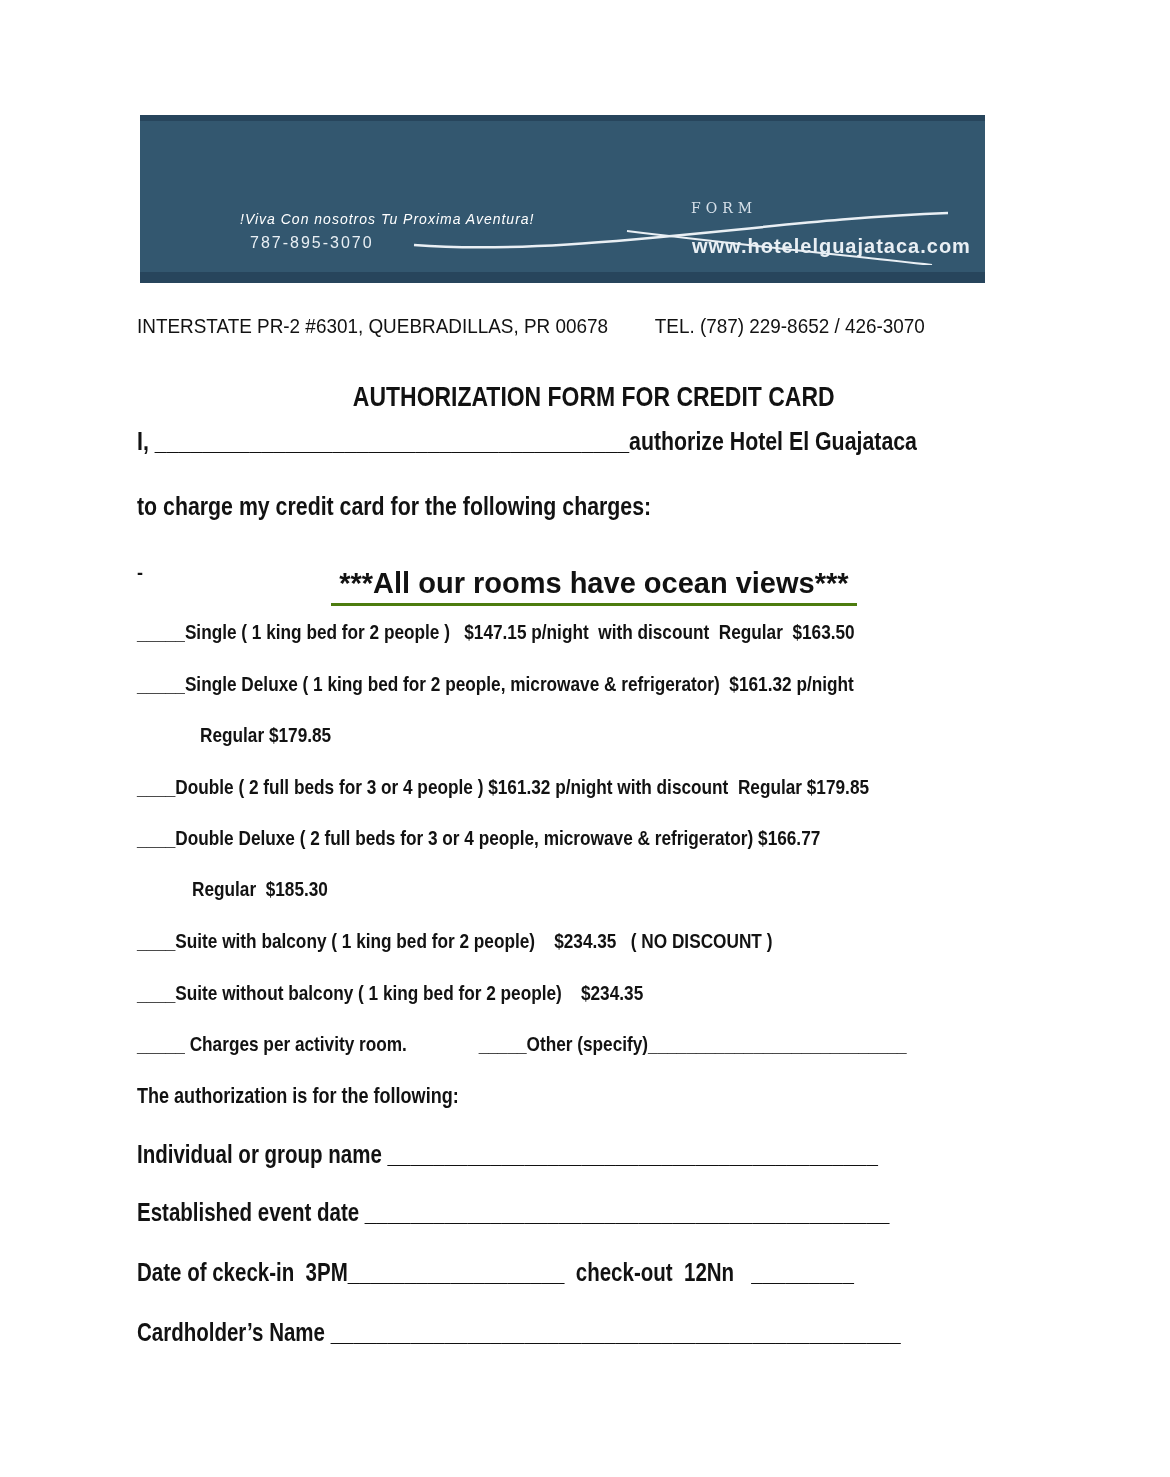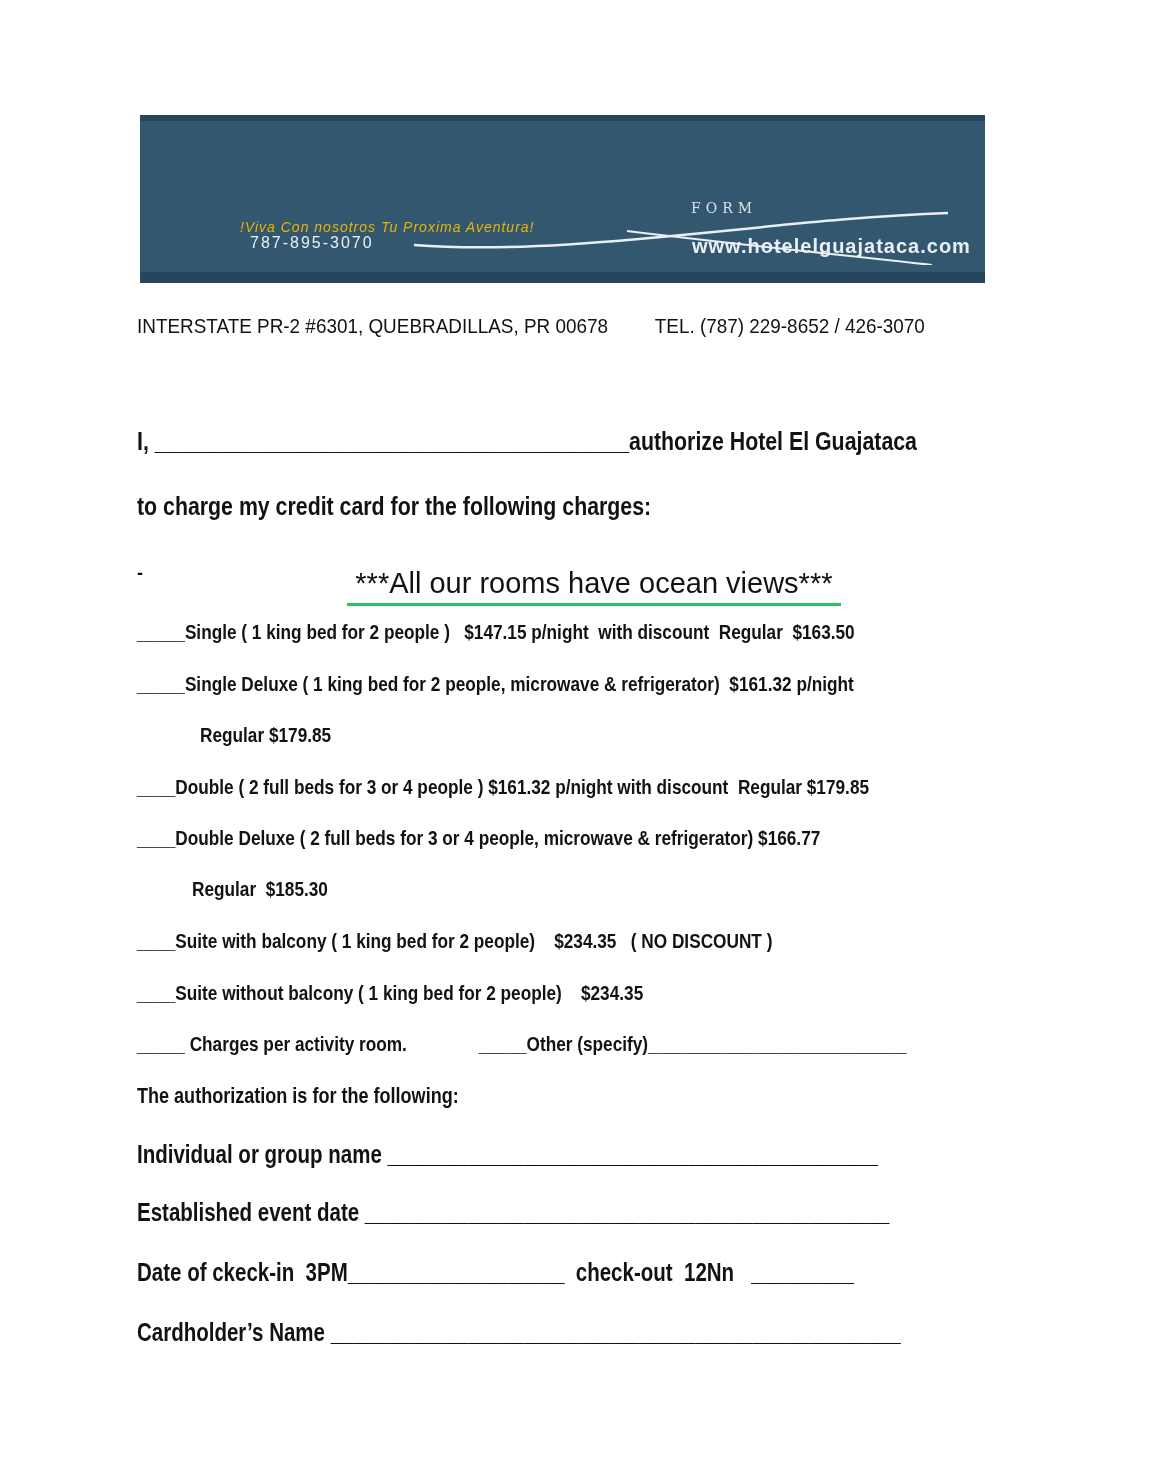--- a/index.html
+++ b/index.html
@@ -19,41 +19,41 @@
     position:absolute;left:0;top:33px;width:100%;text-align:center;
     font-family:"DejaVu Serif",serif;font-style:italic;font-size:66px;line-height:1;
     color:#f4f8fb;letter-spacing:4px;white-space:pre;
   }
   .brand-hotel{
     position:absolute;left:551px;top:85px;color:#d7e1ea;
     font-family:"DejaVu Serif",serif;font-size:14px;letter-spacing:5px;white-space:pre;
   }
   .swoosh{position:absolute;left:272px;top:90px;width:540px;height:60px;}
   .tagline{
-    position:absolute;left:100px;top:104px;color:#eab308;font-style:italic;
+    position:absolute;left:100px;top:96px;color:#ffffff;font-style:italic;
     font-size:14px;letter-spacing:1px;white-space:pre;
   }
   .banner-phone{
     position:absolute;left:110px;top:119px;color:#e9eff4;font-weight:normal;
     font-size:16px;letter-spacing:2px;white-space:pre;
   }
   .banner-website{
     position:absolute;left:552px;top:120px;color:#e9eff4;font-weight:bold;
     font-size:20px;letter-spacing:1px;white-space:pre;
   }
 
   
   .contact{left:137px;top:314px;display:flex;gap:52px;font-size:21px;font-weight:400;}
 
   
   .title-row{left:0;top:363px;width:1170px;text-align:center;}
   .title-inner{display:inline-block;font-size:28px;font-weight:bold;transform:scaleX(0.82);transform-origin:50% 0;white-space:pre;}
   .intro{left:137px;font-size:26px;font-weight:bold;}
   .ocean-row{left:0;top:549px;width:1170px;text-align:center;}
-  .ocean-inner{display:inline-block;font-size:29px;font-weight:normal;border-bottom:3px solid #22c55e;padding-bottom:3px;white-space:pre;}
+  .ocean-inner{display:inline-block;font-size:29px;font-weight:bold;border-bottom:3px solid #4d7c0f;padding-bottom:3px;white-space:pre;}
   .margin-dash{left:137px;top:563px;font-size:18px;font-weight:bold;}
   .room{left:137px;font-size:21px;font-weight:bold;}
   .heading{left:137px;top:1083px;font-size:22px;font-weight:bold;}
   .detail{left:137px;font-size:25px;font-weight:bold;}
 </style>
 </head>
 <body>
 
 <div class="page">
 
@@ -68,20 +68,23 @@
     <div class="banner-phone">787-895-3070</div>
     <div class="banner-website">www.hotelelguajataca.com</div>
     <div class="edge-bottom"></div>
   </div>
 
   <div class="abs contact cond90">
     <span>INTERSTATE PR-2 #6301, QUEBRADILLAS, PR 00678</span>
     <span>TEL. (787) 229-8652 / 426-3070</span>
   </div>
 
+  <div class="abs title-row">
+    <span class="title-inner">AUTHORIZATION FORM FOR CREDIT CARD</span>
+  </div>
 
   <div class="abs intro cond" style="top:426px;">I, ________________________________________authorize Hotel El Guajataca</div>
   <div class="abs intro cond" style="top:491px;">to charge my credit card for the following charges:</div>
 
   <div class="abs margin-dash">-</div>
   <div class="abs ocean-row">
     <span class="ocean-inner"> ***All our rooms have ocean views*** </span>
   </div>
 
   <div class="abs room cond" style="top:620px;">_____Single ( 1 king bed for 2 people )   $147.15 p/night  with discount  Regular  $163.50</div>

